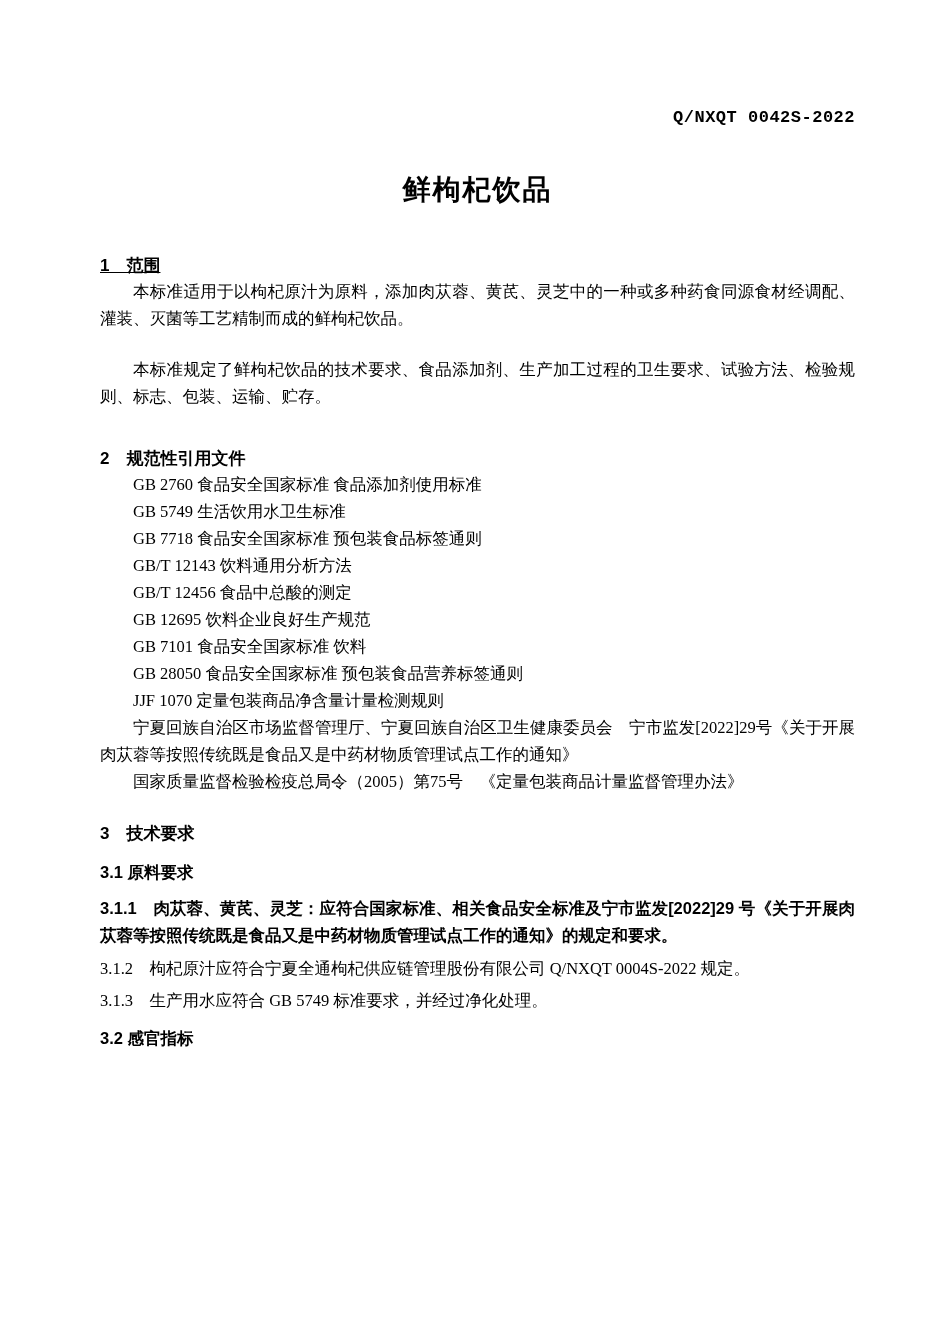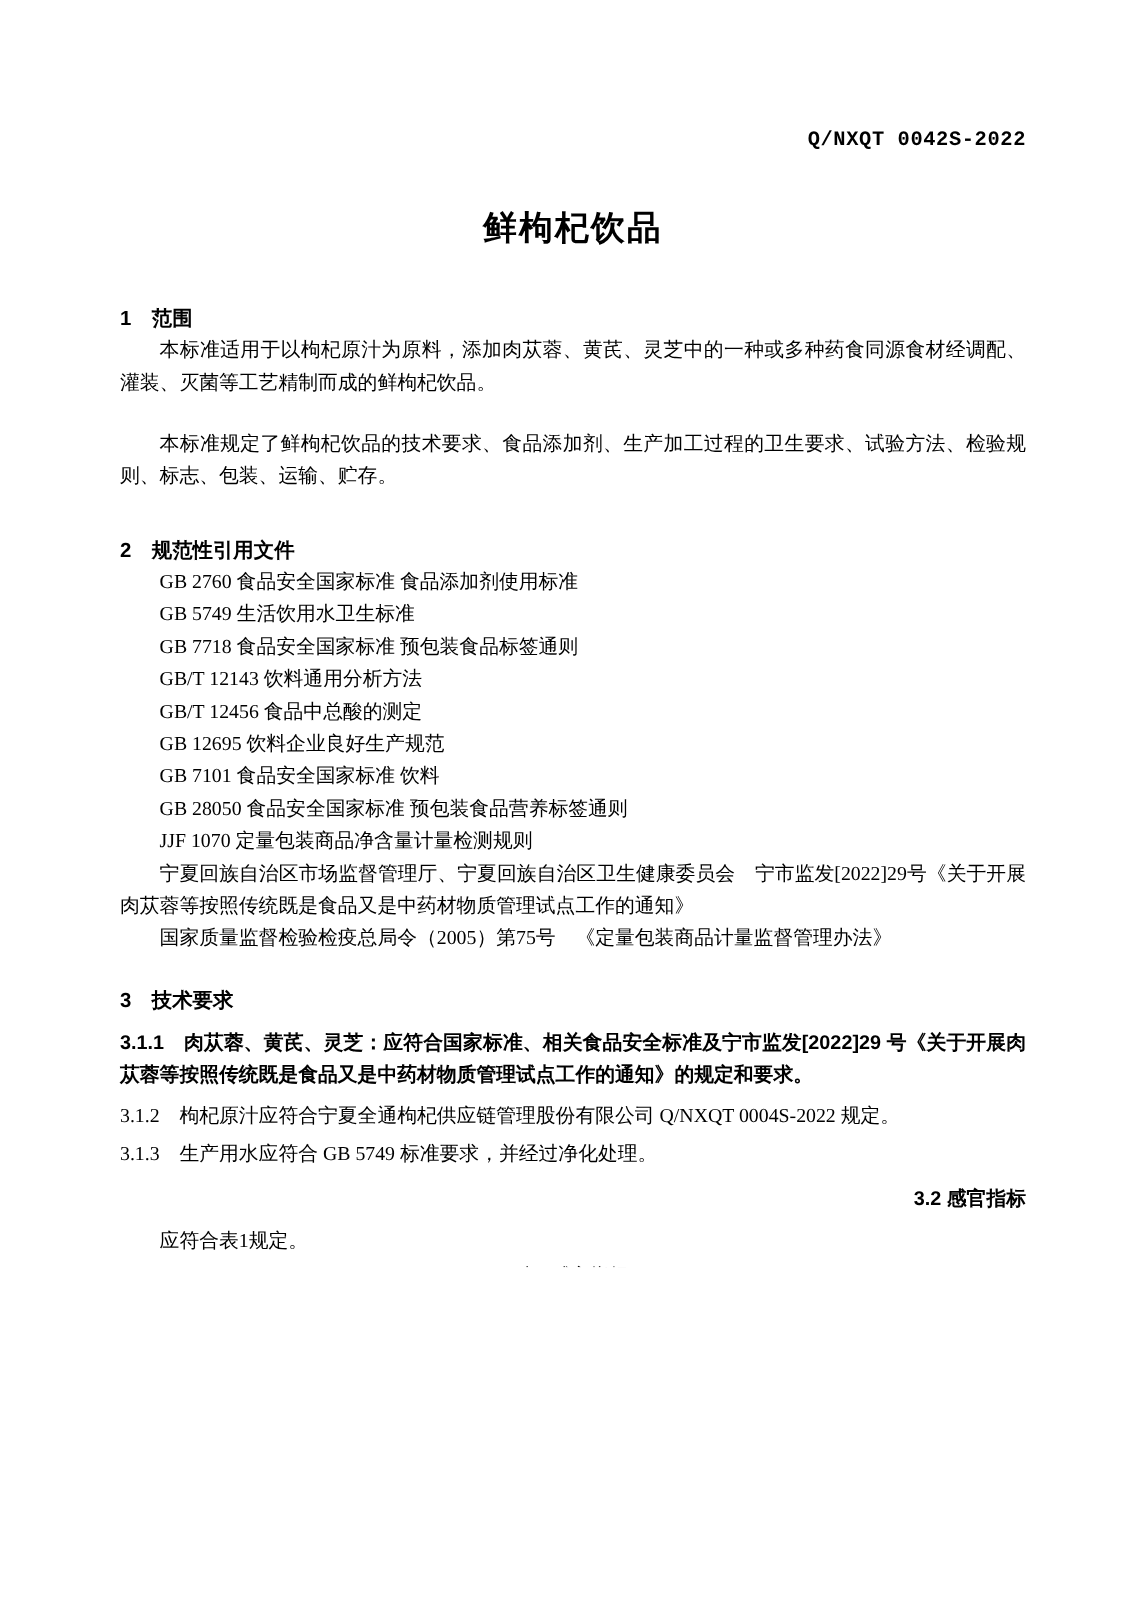--- a/index.html
+++ b/index.html
@@ -28,31 +28,31 @@
     font-weight:700;
     font-size:28px;
     letter-spacing:2px;
   }
   .sec-heading {
     font-family:"Liberation Sans", sans-serif;
     font-weight:700;
     font-size:17px;
     line-height:25px;
   }
-  .sec1 { margin-top:44px; }
+  .sec1 { margin-top:44px;text-decoration:underline; }
   .sec2 { margin-top:36px; }
   .sec3 { margin-top:26px; }
   .sub-heading {
     font-family:"Liberation Sans", sans-serif;
     font-weight:700;
     font-size:16.5px;
     line-height:25px;
   }
   .s31 { margin-top:14px; }
-  .s32 { margin-top:12px;text-align:right; }
+  .s32 { margin-top:12px; }
   .body {
     font-size:16.5px;
     line-height:27px;
     text-align:justify;
   }
   .indent { text-indent:2em; }
   .s1p1 { margin-top:24px; }
   .s2intro { margin-top:20px; }
   .p311 {
     margin-top:10px;
@@ -110,20 +110,21 @@
   <p class="body indent">GB/T 12143 饮料通用分析方法</p>
   <p class="body indent">GB/T 12456 食品中总酸的测定</p>
   <p class="body indent">GB 12695 饮料企业良好生产规范</p>
   <p class="body indent">GB 7101 食品安全国家标准 饮料</p>
   <p class="body indent">GB 28050 食品安全国家标准 预包装食品营养标签通则</p>
   <p class="body indent">JJF 1070 定量包装商品净含量计量检测规则</p>
   <p class="body indent">宁夏回族自治区市场监督管理厅、宁夏回族自治区卫生健康委员会　宁市监发[2022]29号《关于开展肉苁蓉等按照传统既是食品又是中药材物质管理试点工作的通知》</p>
   <p class="body indent">国家质量监督检验检疫总局令（2005）第75号　《定量包装商品计量监督管理办法》</p>
 
   <h2 class="sec-heading sec3">3　技术要求</h2>
+  <h3 class="sub-heading s31">3.1 原料要求</h3>
   <p class="body p311">3.1.1　肉苁蓉、黄芪、灵芝：应符合国家标准、相关食品安全标准及宁市监发[2022]29 号《关于开展肉苁蓉等按照传统既是食品又是中药材物质管理试点工作的通知》的规定和要求。</p>
   <p class="body p312">3.1.2　枸杞原汁应符合宁夏全通枸杞供应链管理股份有限公司 Q/NXQT 0004S-2022 规定。</p>
   <p class="body p313">3.1.3　生产用水应符合 GB 5749 标准要求，并经过净化处理。</p>
   <h3 class="sub-heading s32">3.2 感官指标</h3>
   <p class="body indent p32">应符合表1规定。</p>
 
   <p class="table-caption">表1 感官指标</p>
   <table class="spec">
     <tbody>
         <tr>

